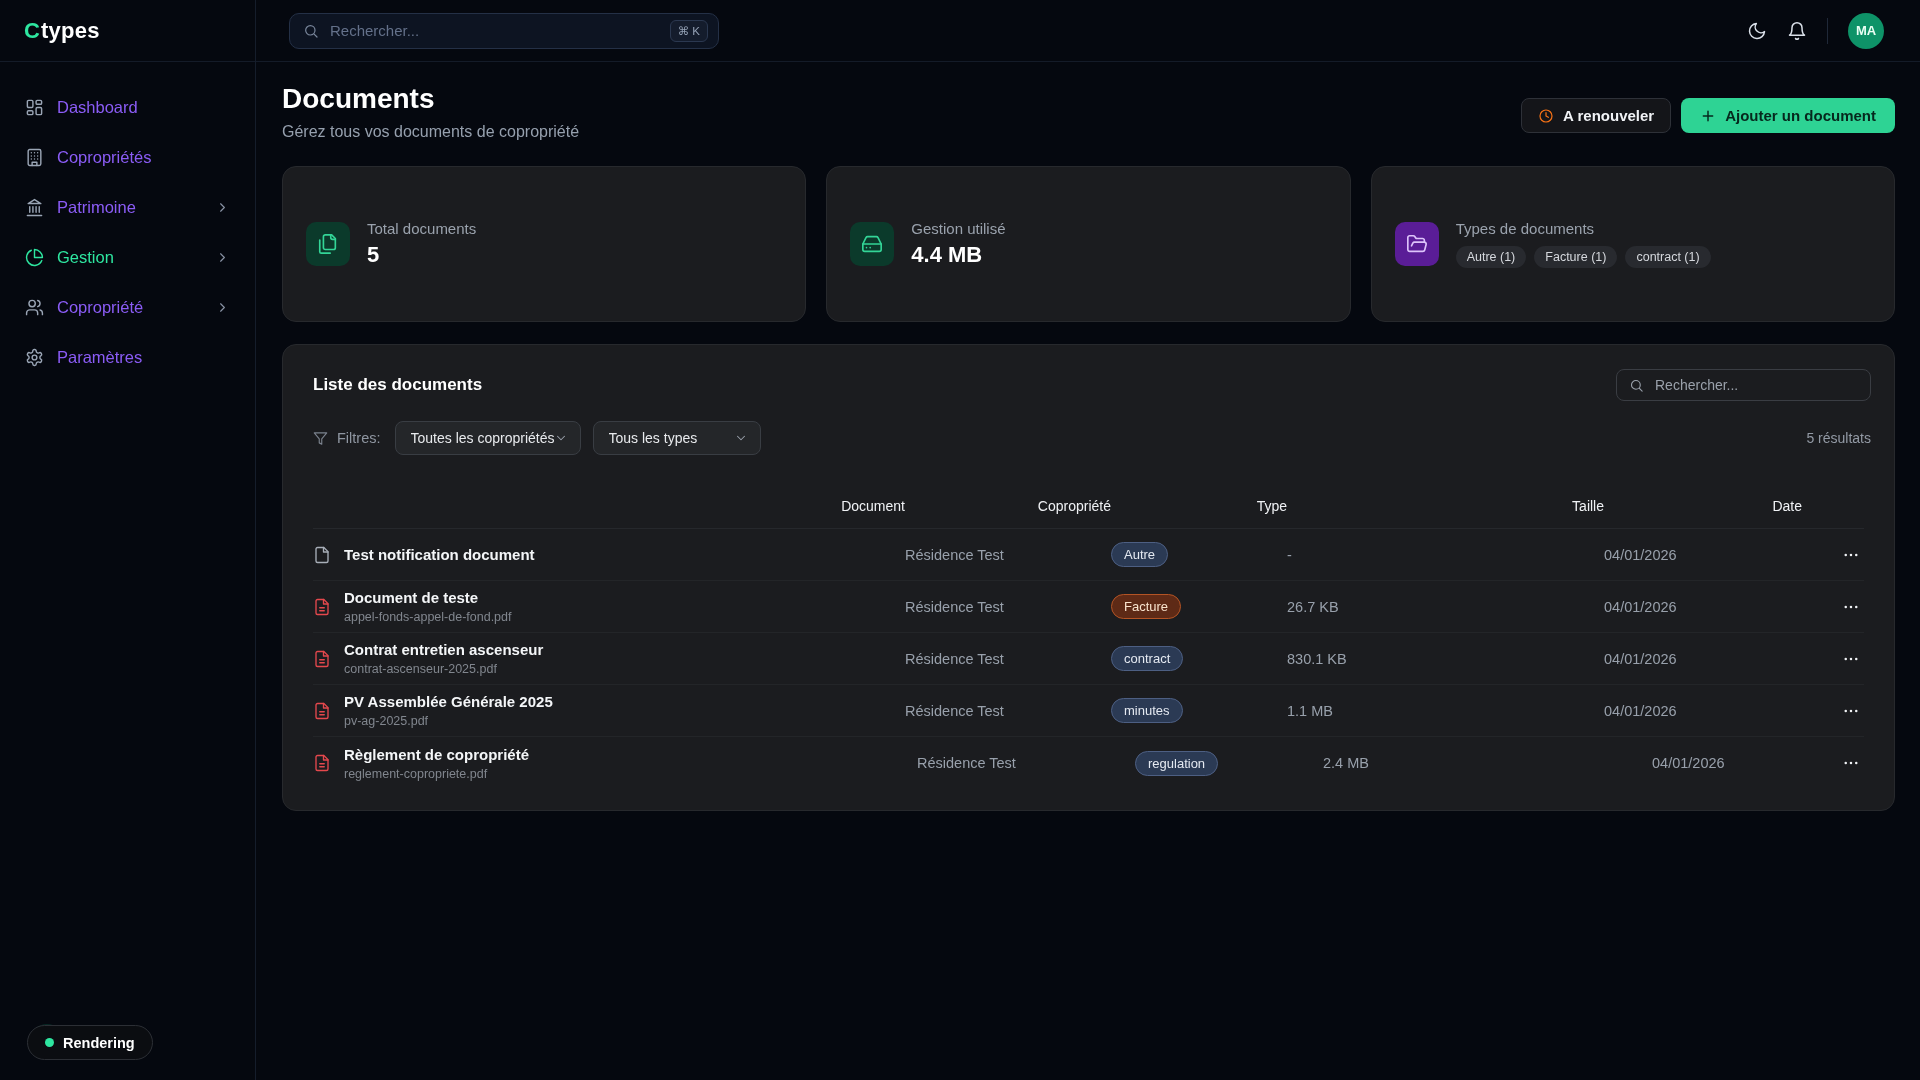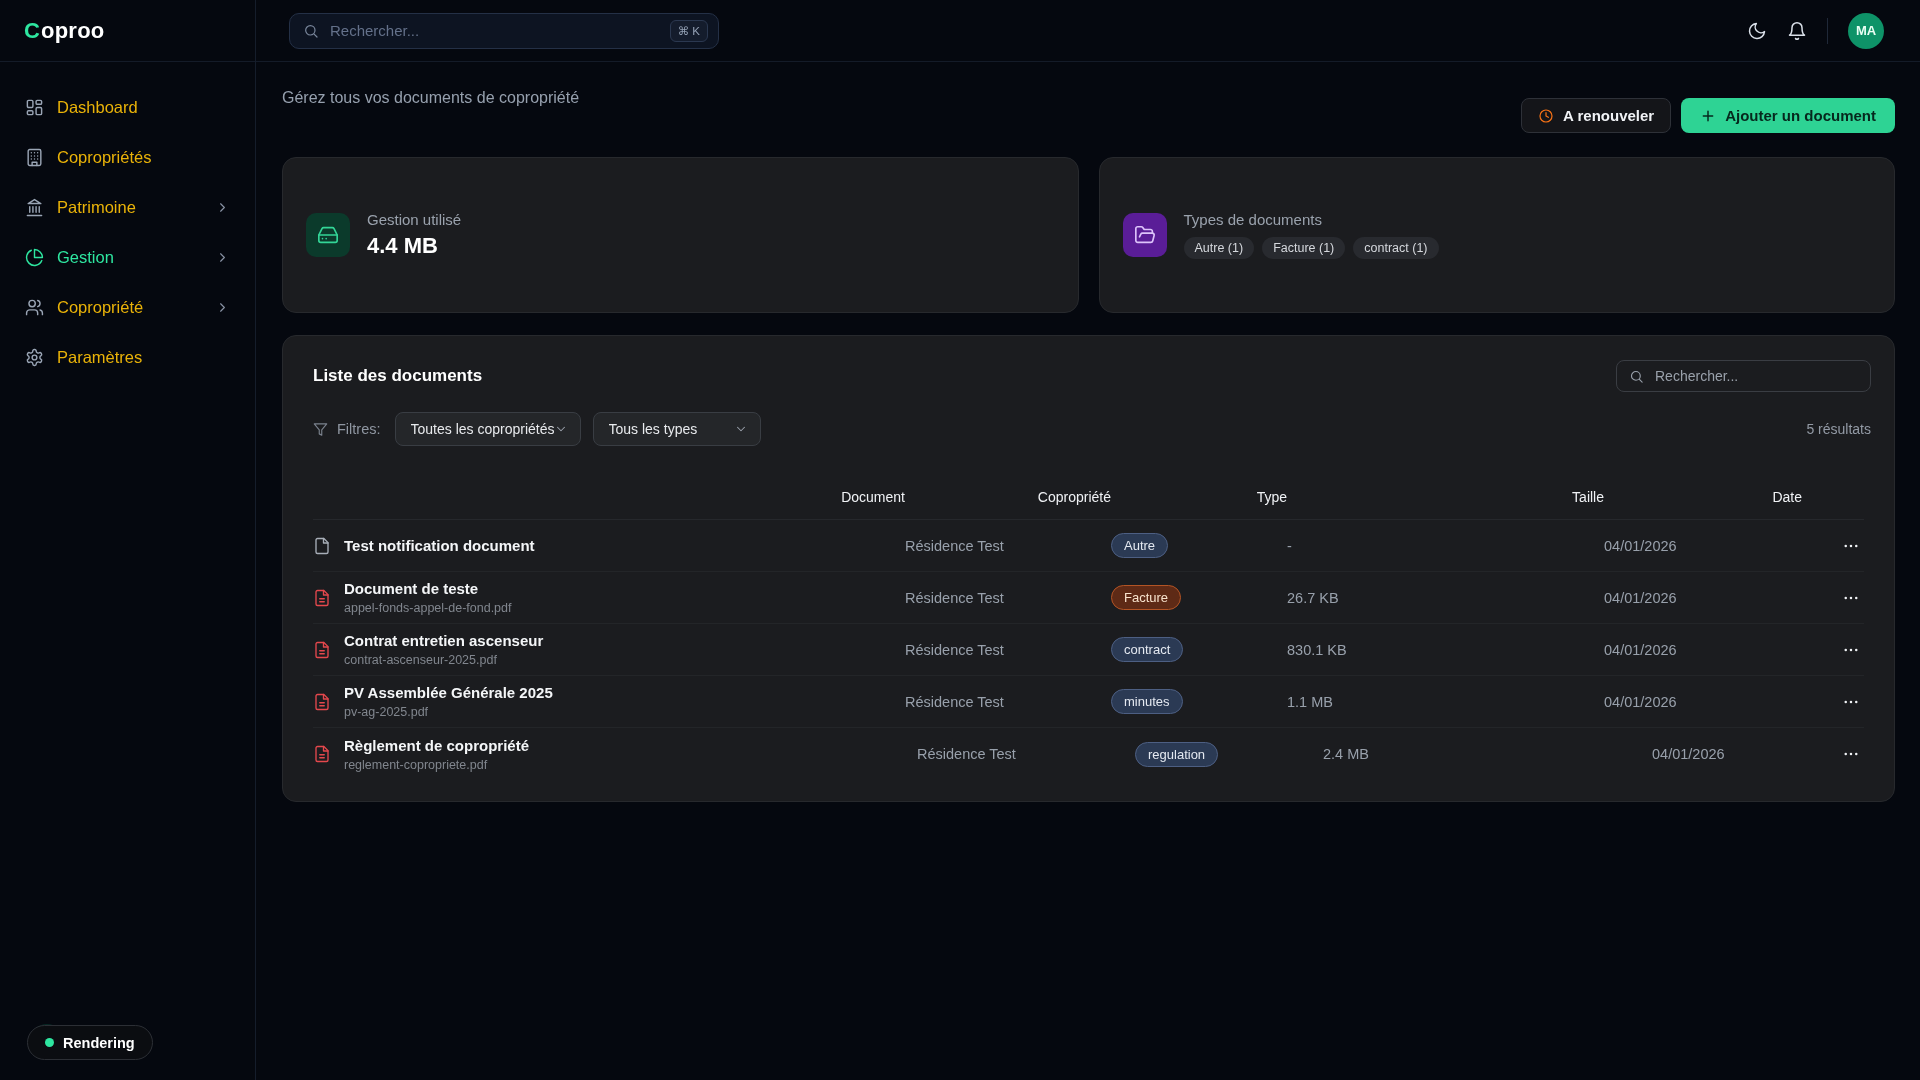--- a/index.html
+++ b/index.html
@@ -9,21 +9,21 @@
   svg{fill:none;stroke:currentColor;stroke-width:1.8;stroke-linecap:round;stroke-linejoin:round;}
   svg.fill{fill:currentColor;stroke:none;}
 
   
   .sidebar{width:256px;flex:0 0 256px;border-right:1px solid #151d2b;position:relative;}
   .side-top{height:62px;border-bottom:1px solid #141b28;display:flex;align-items:center;padding:0 24px;}
   .logo{font-size:22px;font-weight:700;color:#fff;letter-spacing:.2px;}
   .logo .c{color:#2ee6a0;margin-right:1px;}
   .nav{padding:25px 12px;display:flex;flex-direction:column;gap:10px;}
   .nav-item{display:flex;align-items:center;gap:13px;height:40px;padding:0 13px;border-radius:8px;
-            color:#eab308;font-size:16.5px;font-weight:500;cursor:pointer;}
+            color:#8b5cf6;font-size:16.5px;font-weight:500;cursor:pointer;}
   .nav-item .ic{display:flex;}
   .nav-item .ic svg{width:19px;height:19px;color:#9aa5b5;}
   .nav-item.active{color:#2ee6a0;}
   .nav-item.active .ic svg{color:#2ee6a0;}
   .chev{margin-left:auto;display:flex;}
   .chev svg{width:15px;height:15px;color:#8a94a6;}
 
   .side-foot{position:absolute;left:0;bottom:20px;height:40px;width:100%;}
   .ghost{position:absolute;left:30px;bottom:2px;display:flex;align-items:center;gap:10px;opacity:.22;}
   .ghost-av{width:34px;height:34px;border-radius:50%;background:#0e9368;color:#eafff4;
@@ -125,21 +125,21 @@
   .dots-btn{display:flex;cursor:pointer;padding:4px;}
   .dots-btn svg{width:18px;height:18px;color:#f0f2f5;}
 </style>
 </head>
 <body>
 
 <div class="app">
 
   <aside class="sidebar">
     <div class="side-top">
-      <div class="logo"><span class="c">C</span><span>oproo</span></div>
+      <div class="logo"><span class="c">C</span><span>types</span></div>
     </div>
     <nav class="nav">
         <div class="nav-item">
           <span class="ic">
             <svg class="" viewBox="0 0 24 24">
               <rect x="3" y="3" width="7" height="9" rx="1.5"></rect>
               <rect x="14" y="3" width="7" height="5" rx="1.5"></rect>
               <rect x="14" y="12" width="7" height="9" rx="1.5"></rect>
               <rect x="3" y="16" width="7" height="5" rx="1.5"></rect>
             </svg>
@@ -257,20 +257,21 @@
           </span>
         <span class="vline"></span>
         <div class="avatar">MA</div>
       </div>
     </header>
 
     <div class="content">
 
       <div class="page-head">
         <div>
+          <h1>Documents</h1>
           <div class="subtitle">Gérez tous vos documents de copropriété</div>
         </div>
         <div class="head-actions">
           <div class="btn btn-dark">
             <span class="ic">
                 <svg viewBox="0 0 24 24">
                   <circle cx="12" cy="12" r="9"></circle>
                   <path d="M12 7v5l3.5 2"></path>
                 </svg>
               </span>
@@ -281,20 +282,33 @@
                 <svg viewBox="0 0 24 24">
                   <path d="M12 5v14M5 12h14"></path>
                 </svg>
               </span>
             <span>Ajouter un document</span>
           </div>
         </div>
       </div>
 
       <div class="stats">
+        <div class="stat-card">
+          <div class="tile tile-green">
+            <svg viewBox="0 0 24 24">
+                <path d="M20 7h-3a2 2 0 0 1-2-2V2"></path>
+                <path d="M9 18a2 2 0 0 1-2-2V4a2 2 0 0 1 2-2h7l4 4v10a2 2 0 0 1-2 2Z"></path>
+                <path d="M3 7.6v12.8A1.6 1.6 0 0 0 4.6 22h9.8"></path>
+              </svg>
+          </div>
+          <div>
+            <div class="stat-label">Total documents</div>
+            <div class="stat-value">5</div>
+          </div>
+        </div>
         <div class="stat-card">
           <div class="tile tile-green">
             <svg viewBox="0 0 24 24">
                 <line x1="22" y1="12" x2="2" y2="12"></line>
                 <path d="M5.45 5.11 2 12v6a2 2 0 0 0 2 2h16a2 2 0 0 0 2-2v-6l-3.45-6.89A2 2 0 0 0 16.76 4H7.24a2 2 0 0 0-1.79 1.11z"></path>
                 <line x1="6" y1="16" x2="6.01" y2="16"></line>
                 <line x1="10" y1="16" x2="10.01" y2="16"></line>
               </svg>
           </div>
           <div>

